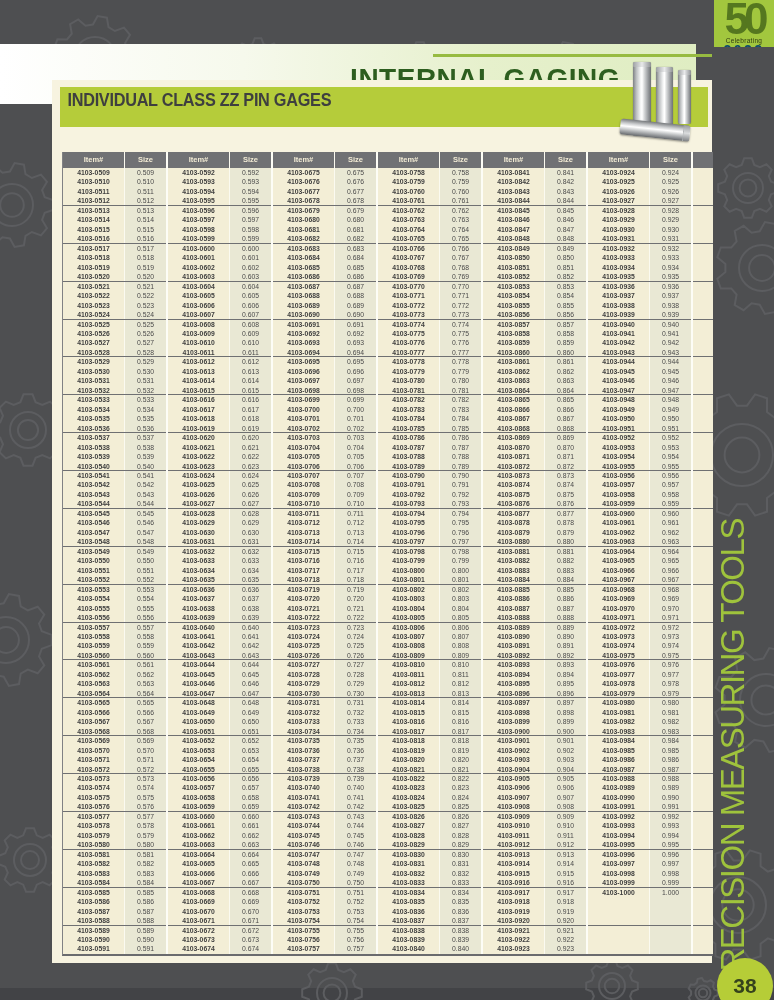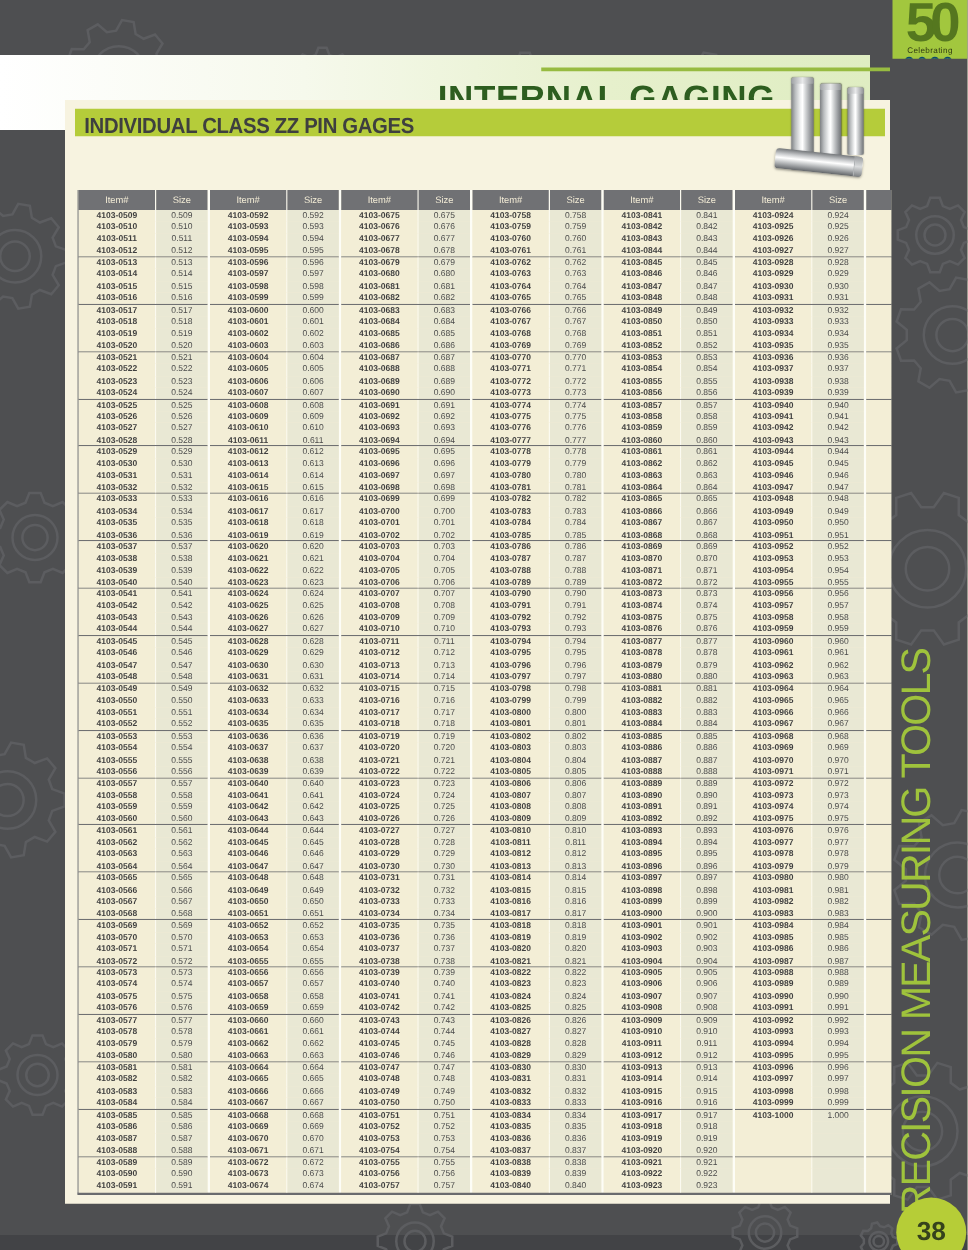--- a/index.html
+++ b/index.html
@@ -19,21 +19,21 @@
 
   
   .anniv{position:absolute;left:714px;top:0;width:60px;height:47px;background:#a2c73e;
          text-align:center;overflow:hidden;z-index:4;}
   .anniv-num{font-size:44px;font-weight:bold;color:#55771f;line-height:36px;letter-spacing:-5px;margin-top:1px;}
   .anniv-label{font-size:6.5px;color:#2f3a12;letter-spacing:.3px;line-height:7px;}
   .anniv-year{font-size:14px;font-weight:bold;color:#0c4a6e;letter-spacing:2.5px;line-height:12px;}
 
   
   .page{position:absolute;left:52px;top:80px;width:660px;height:883px;background:#f7f3e0;z-index:1;}
-  .sec-bar{position:absolute;left:8px;top:7px;width:648px;height:22px;background:#b5cc3a;}
+  .sec-bar{position:absolute;left:8px;top:7px;width:648px;height:40px;background:#b5cc3a;}
   .sec-bar span{display:inline-block;font-size:17.5px;font-weight:bold;color:#3e3f3f;
                 padding-left:8px;line-height:27px;letter-spacing:-.3px;
                 transform:scaleX(.93);transform-origin:left center;white-space:nowrap;}
   ul.feat{position:absolute;margin:0;padding:0;list-style:none;font-size:8px;line-height:10.3px;color:#393939;}
   ul.feat.left{left:14px;top:37px;width:385px;}
   ul.feat.right{left:404px;top:40px;width:250px;}
   ul.feat li{position:relative;padding-left:8px;}
   ul.feat li::before{content:"\2022";position:absolute;left:0;top:0;color:#4a4a4a;}
 
   
@@ -42,21 +42,21 @@
   .pair{border-right:2px solid #fdfdf6;}
   .pair.strip{flex:1;border-right:none;}
   .prow{display:flex;height:9.48px;box-sizing:border-box;}
   .prow.phead{height:16px;}
   .prow:nth-child(4n+1):not(.phead){border-bottom:1px solid #6f7072;}
   .cell{box-sizing:border-box;text-align:center;overflow:hidden;font-size:6.8px;
         line-height:9.4px;color:#3f3f3f;}
   .cell.item{width:62px;font-weight:bold;background:#f3eed6;border-right:1px solid #fbfaf0;}
   .cell.size{width:41px;background:#e9e8d4;color:#4a4a4a;}
   .cell.fill{flex:1;background:#f3eed6;}
-  .phead .cell{background:#707174;color:#f3ecd6;font-weight:normal;font-size:7.5px;line-height:16px;}
+  .phead .cell{background:#707174;color:#f3ecd6;font-weight:bold;font-size:7.5px;line-height:16px;}
 
   
   .pins{position:absolute;left:598px;top:56px;width:118px;height:112px;z-index:5;}
   .pv{position:absolute;border-radius:2px;
       background:linear-gradient(90deg,#7e8184 0%,#babdbf 18%,#f5f6f6 42%,#ffffff 50%,#d8dadb 62%,#96999c 85%,#6f7275 100%);
       box-shadow:0 0 1px rgba(0,0,0,.5);}
   .pv::before{content:"";position:absolute;left:0;top:0;right:0;height:5px;
       background:linear-gradient(90deg,#9ea1a4,#e8e9ea 50%,#8f9295);border-radius:2px 2px 1px 1px;}
   .ph{position:absolute;border-radius:3px;transform:rotate(6deg);
       background:linear-gradient(180deg,#75787b 0%,#c7c9cb 25%,#ffffff 45%,#d4d6d7 60%,#8d9093 85%,#64676a 100%);

